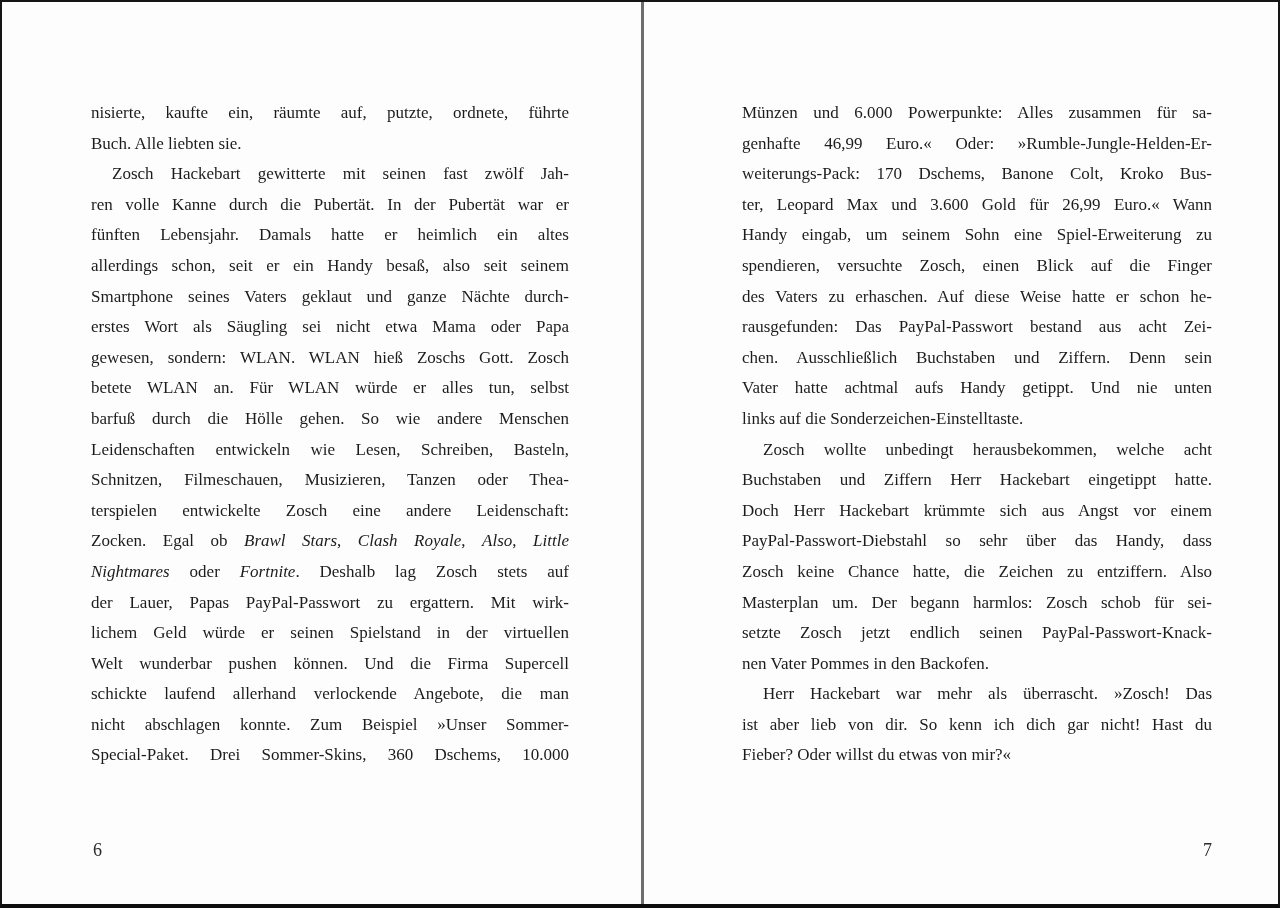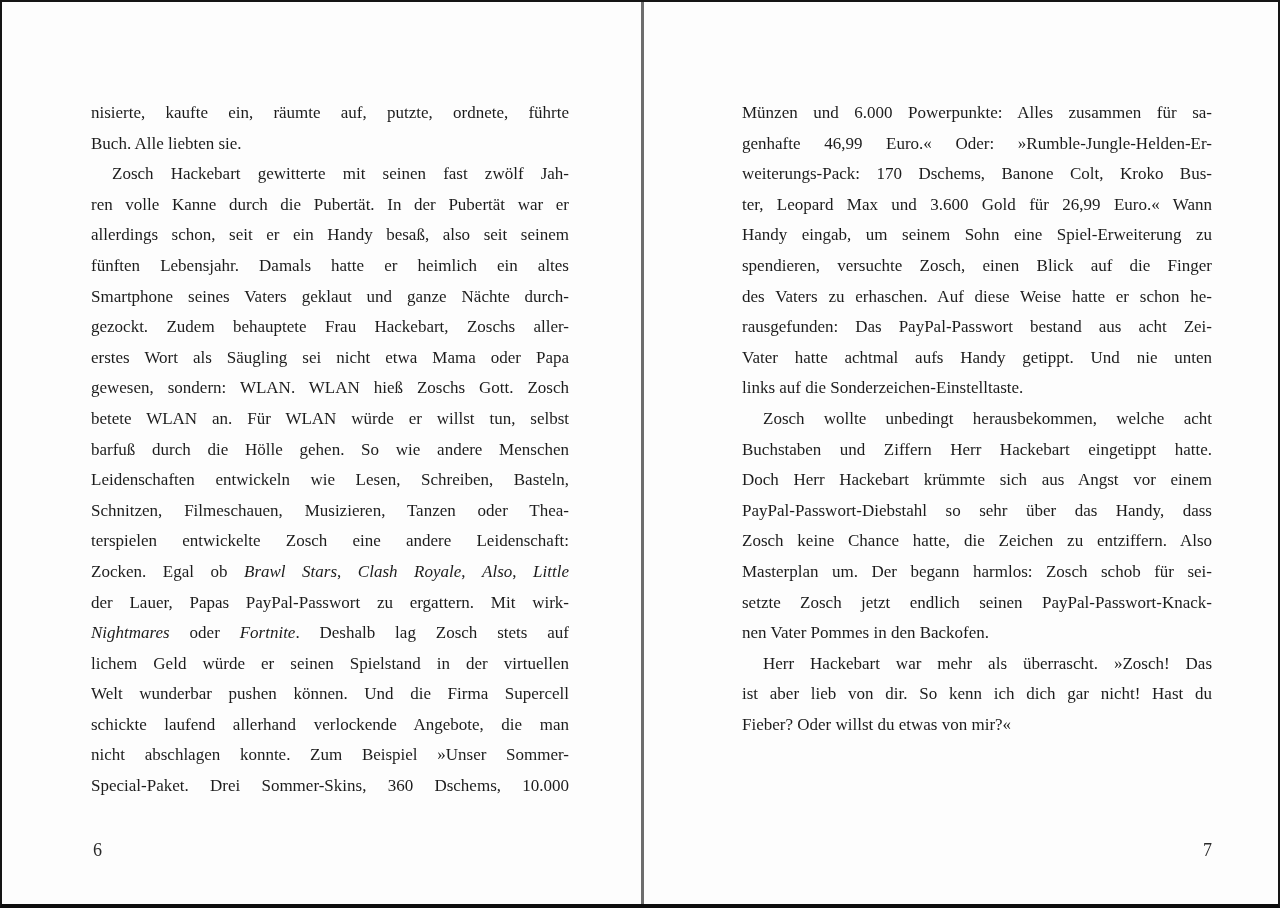--- a/index.html
+++ b/index.html
@@ -69,34 +69,33 @@
 <body>
 
 <div class="spread">
 
   <div class="page page-left">
     <div class="textblock">
         <div class="line">nisierte, kaufte ein, räumte auf, putzte, ordnete, führte</div>
         <div class="line noj">Buch. Alle liebten sie.</div>
         <div class="line ind">Zosch Hackebart gewitterte mit seinen fast zwölf Jah-</div>
         <div class="line">ren volle Kanne durch die Pubertät. In der Pubertät war er</div>
+        <div class="line">fünften Lebensjahr. Damals hatte er heimlich ein altes</div>
         <div class="line">allerdings schon, seit er ein Handy besaß, also seit seinem</div>
-        <div class="line">fünften Lebensjahr. Damals hatte er heimlich ein altes</div>
         <div class="line">Smartphone seines Vaters geklaut und ganze Nächte durch-</div>
-        <div class="line">gezockt. Zudem behauptete Frau Hackebart, Zoschs aller-</div>
         <div class="line">erstes Wort als Säugling sei nicht etwa Mama oder Papa</div>
         <div class="line">gewesen, sondern: WLAN. WLAN hieß Zoschs Gott. Zosch</div>
-        <div class="line">betete WLAN an. Für WLAN würde er willst tun, selbst</div>
+        <div class="line">betete WLAN an. Für WLAN würde er alles tun, selbst</div>
         <div class="line">barfuß durch die Hölle gehen. So wie andere Menschen</div>
         <div class="line">Leidenschaften entwickeln wie Lesen, Schreiben, Basteln,</div>
         <div class="line">Schnitzen, Filmeschauen, Musizieren, Tanzen oder Thea-</div>
         <div class="line">terspielen entwickelte Zosch eine andere Leidenschaft:</div>
         <div class="line"><span>Zocken. Egal ob </span><i>Brawl Stars</i><span>, </span><i>Clash Royale</i><span>, </span><i>Also</i><span>, </span><i>Little</i></div>
+        <div class="line"><i>Nightmares</i><span> oder </span><i>Fortnite</i><span>. Deshalb lag Zosch stets auf</span></div>
         <div class="line">der Lauer, Papas PayPal-Passwort zu ergattern. Mit wirk-</div>
-        <div class="line"><i>Nightmares</i><span> oder </span><i>Fortnite</i><span>. Deshalb lag Zosch stets auf</span></div>
         <div class="line">lichem Geld würde er seinen Spielstand in der virtuellen</div>
         <div class="line">Welt wunderbar pushen können. Und die Firma Supercell</div>
         <div class="line">schickte laufend allerhand verlockende Angebote, die man</div>
         <div class="line">nicht abschlagen konnte. Zum Beispiel »Unser Sommer-</div>
         <div class="line">Special-Paket. Drei Sommer-Skins, 360 Dschems, 10.000</div>
       </div>
     <div class="pagenum">6</div>
   </div>
 
   <div class="gutter"></div>
@@ -104,20 +103,21 @@
   <div class="page page-right">
     <div class="textblock">
         <div class="line">Münzen und 6.000 Powerpunkte: Alles zusammen für sa-</div>
         <div class="line">genhafte 46,99 Euro.« Oder: »Rumble-Jungle-Helden-Er-</div>
         <div class="line">weiterungs-Pack: 170 Dschems, Banone Colt, Kroko Bus-</div>
         <div class="line">ter, Leopard Max und 3.600 Gold für 26,99 Euro.« Wann</div>
         <div class="line">Handy eingab, um seinem Sohn eine Spiel-Erweiterung zu</div>
         <div class="line">spendieren, versuchte Zosch, einen Blick auf die Finger</div>
         <div class="line">des Vaters zu erhaschen. Auf diese Weise hatte er schon he-</div>
         <div class="line">rausgefunden: Das PayPal-Passwort bestand aus acht Zei-</div>
+        <div class="line">chen. Ausschließlich Buchstaben und Ziffern. Denn sein</div>
         <div class="line">Vater hatte achtmal aufs Handy getippt. Und nie unten</div>
         <div class="line noj">links auf die Sonderzeichen-Einstelltaste.</div>
         <div class="line ind">Zosch wollte unbedingt herausbekommen, welche acht</div>
         <div class="line">Buchstaben und Ziffern Herr Hackebart eingetippt hatte.</div>
         <div class="line">Doch Herr Hackebart krümmte sich aus Angst vor einem</div>
         <div class="line">PayPal-Passwort-Diebstahl so sehr über das Handy, dass</div>
         <div class="line">Zosch keine Chance hatte, die Zeichen zu entziffern. Also</div>
         <div class="line">Masterplan um. Der begann harmlos: Zosch schob für sei-</div>
         <div class="line">setzte Zosch jetzt endlich seinen PayPal-Passwort-Knack-</div>
         <div class="line noj">nen Vater Pommes in den Backofen.</div>

